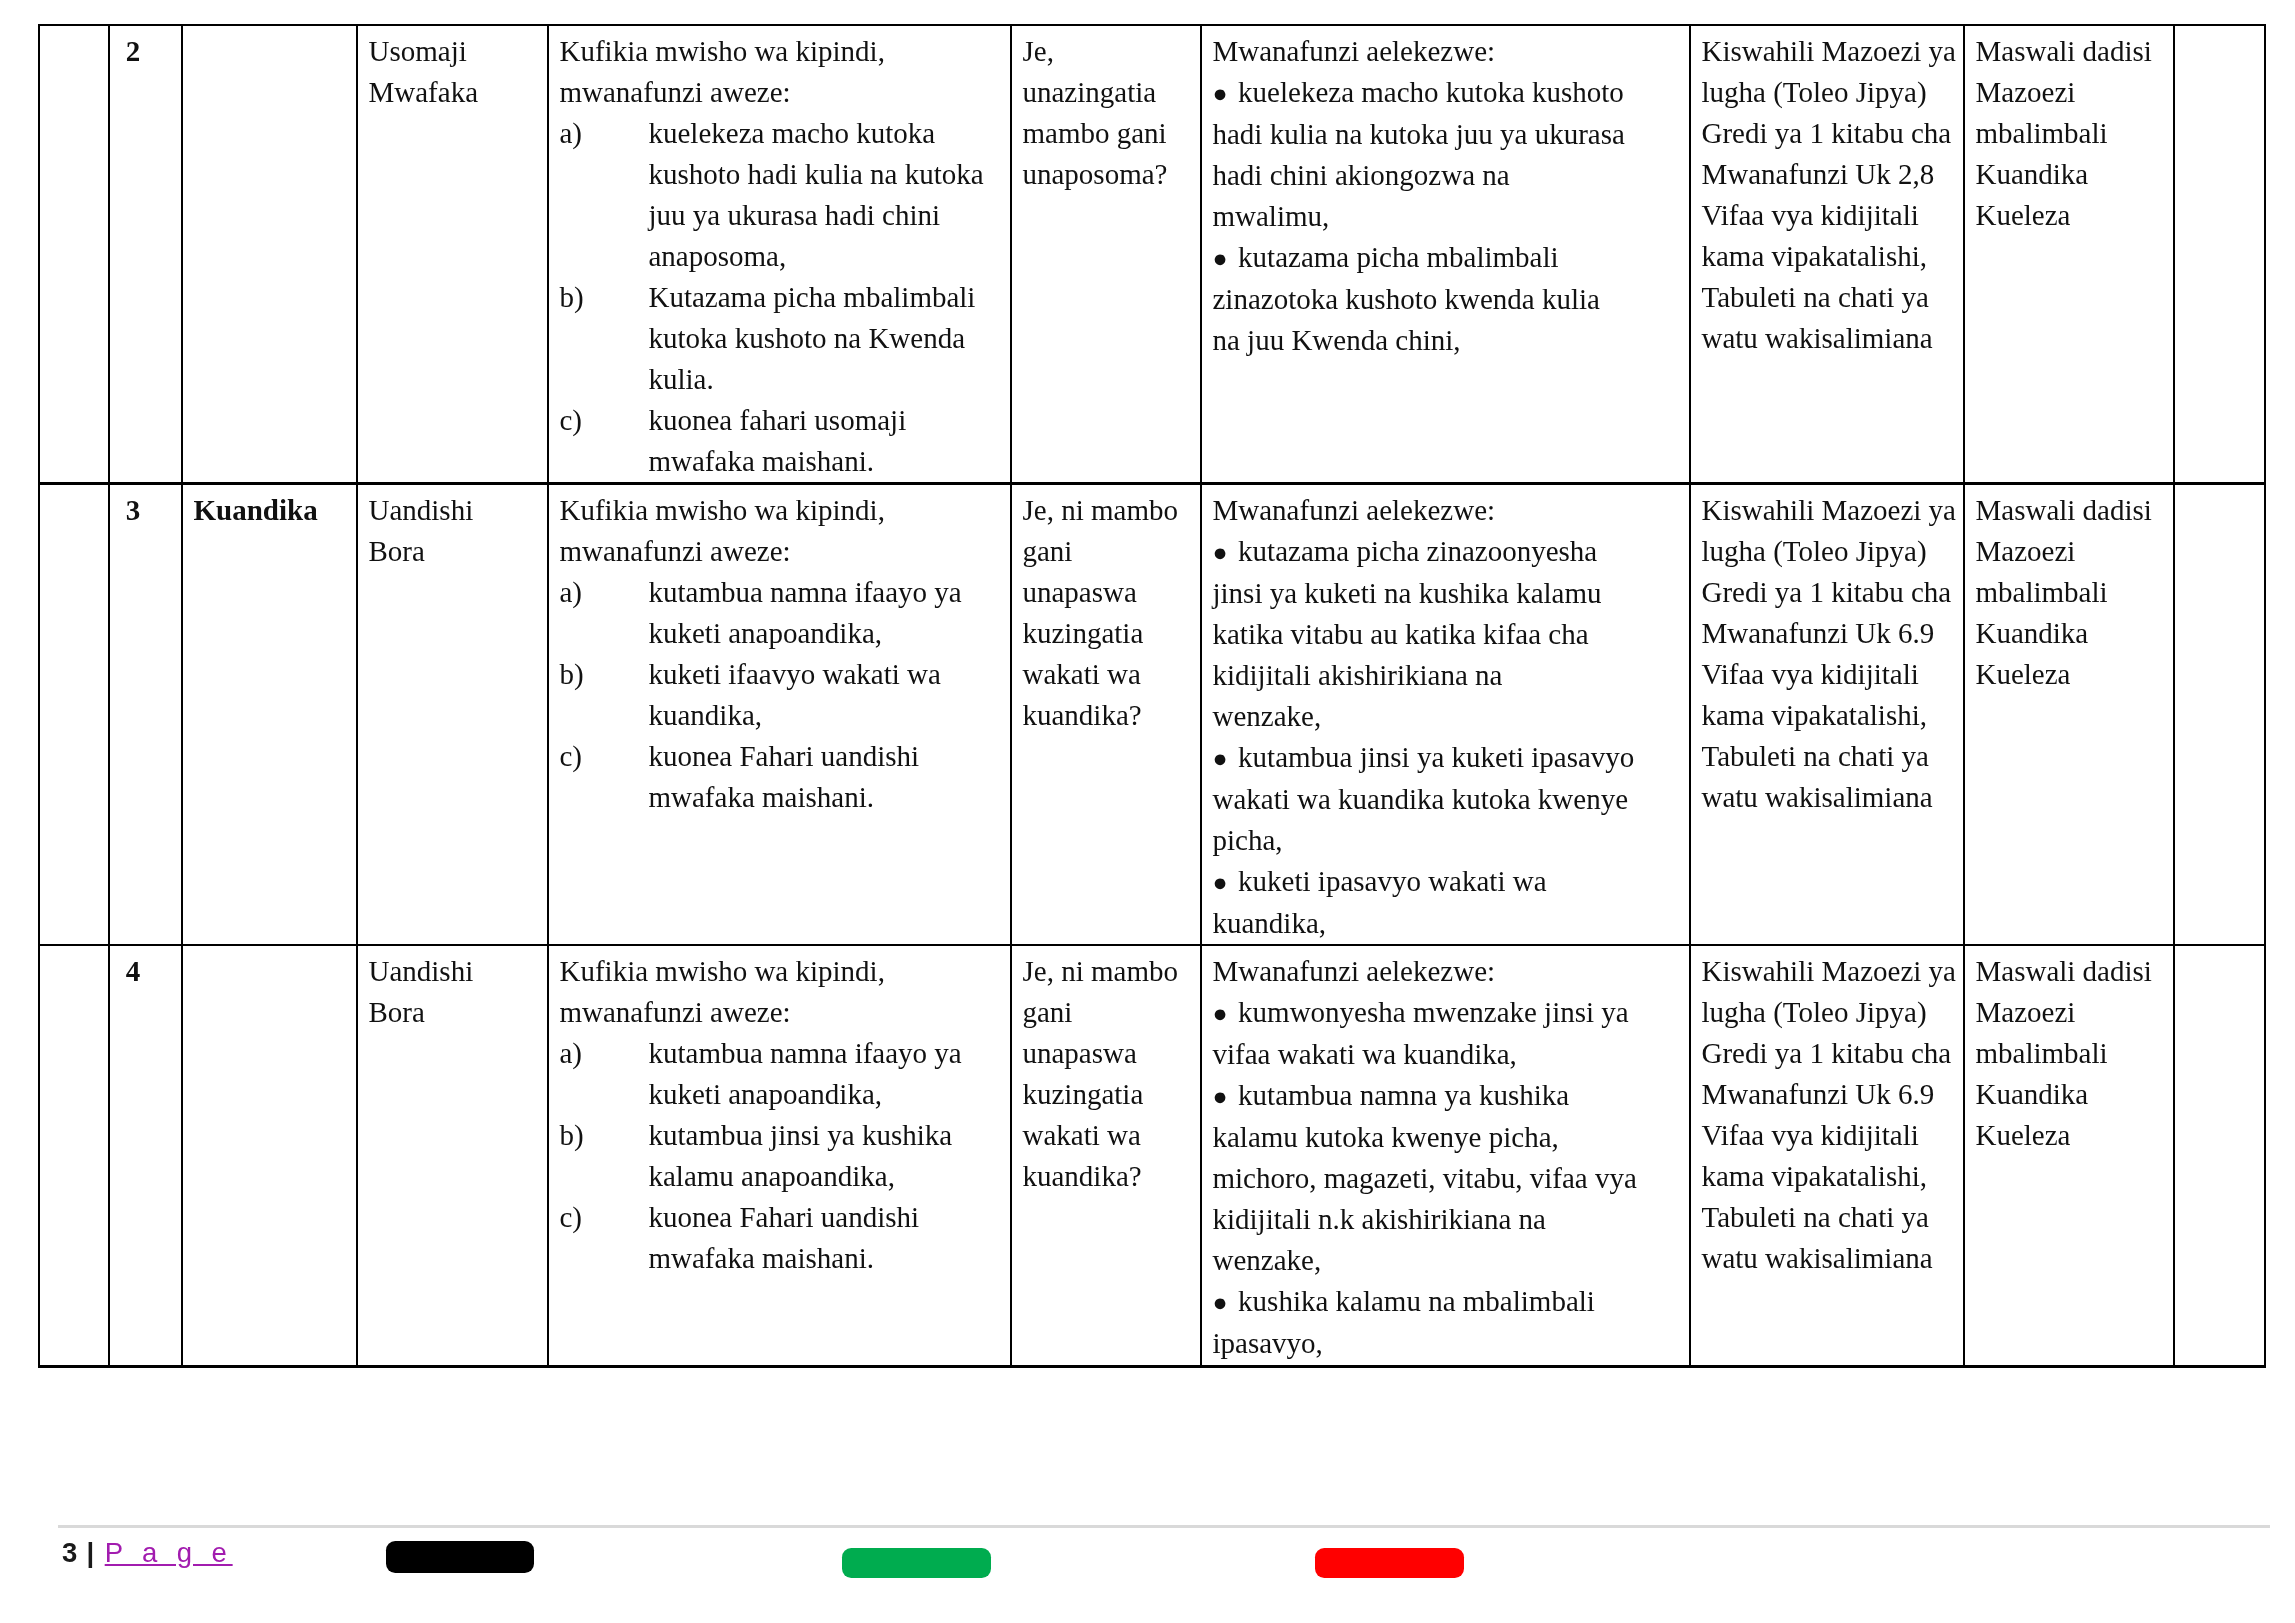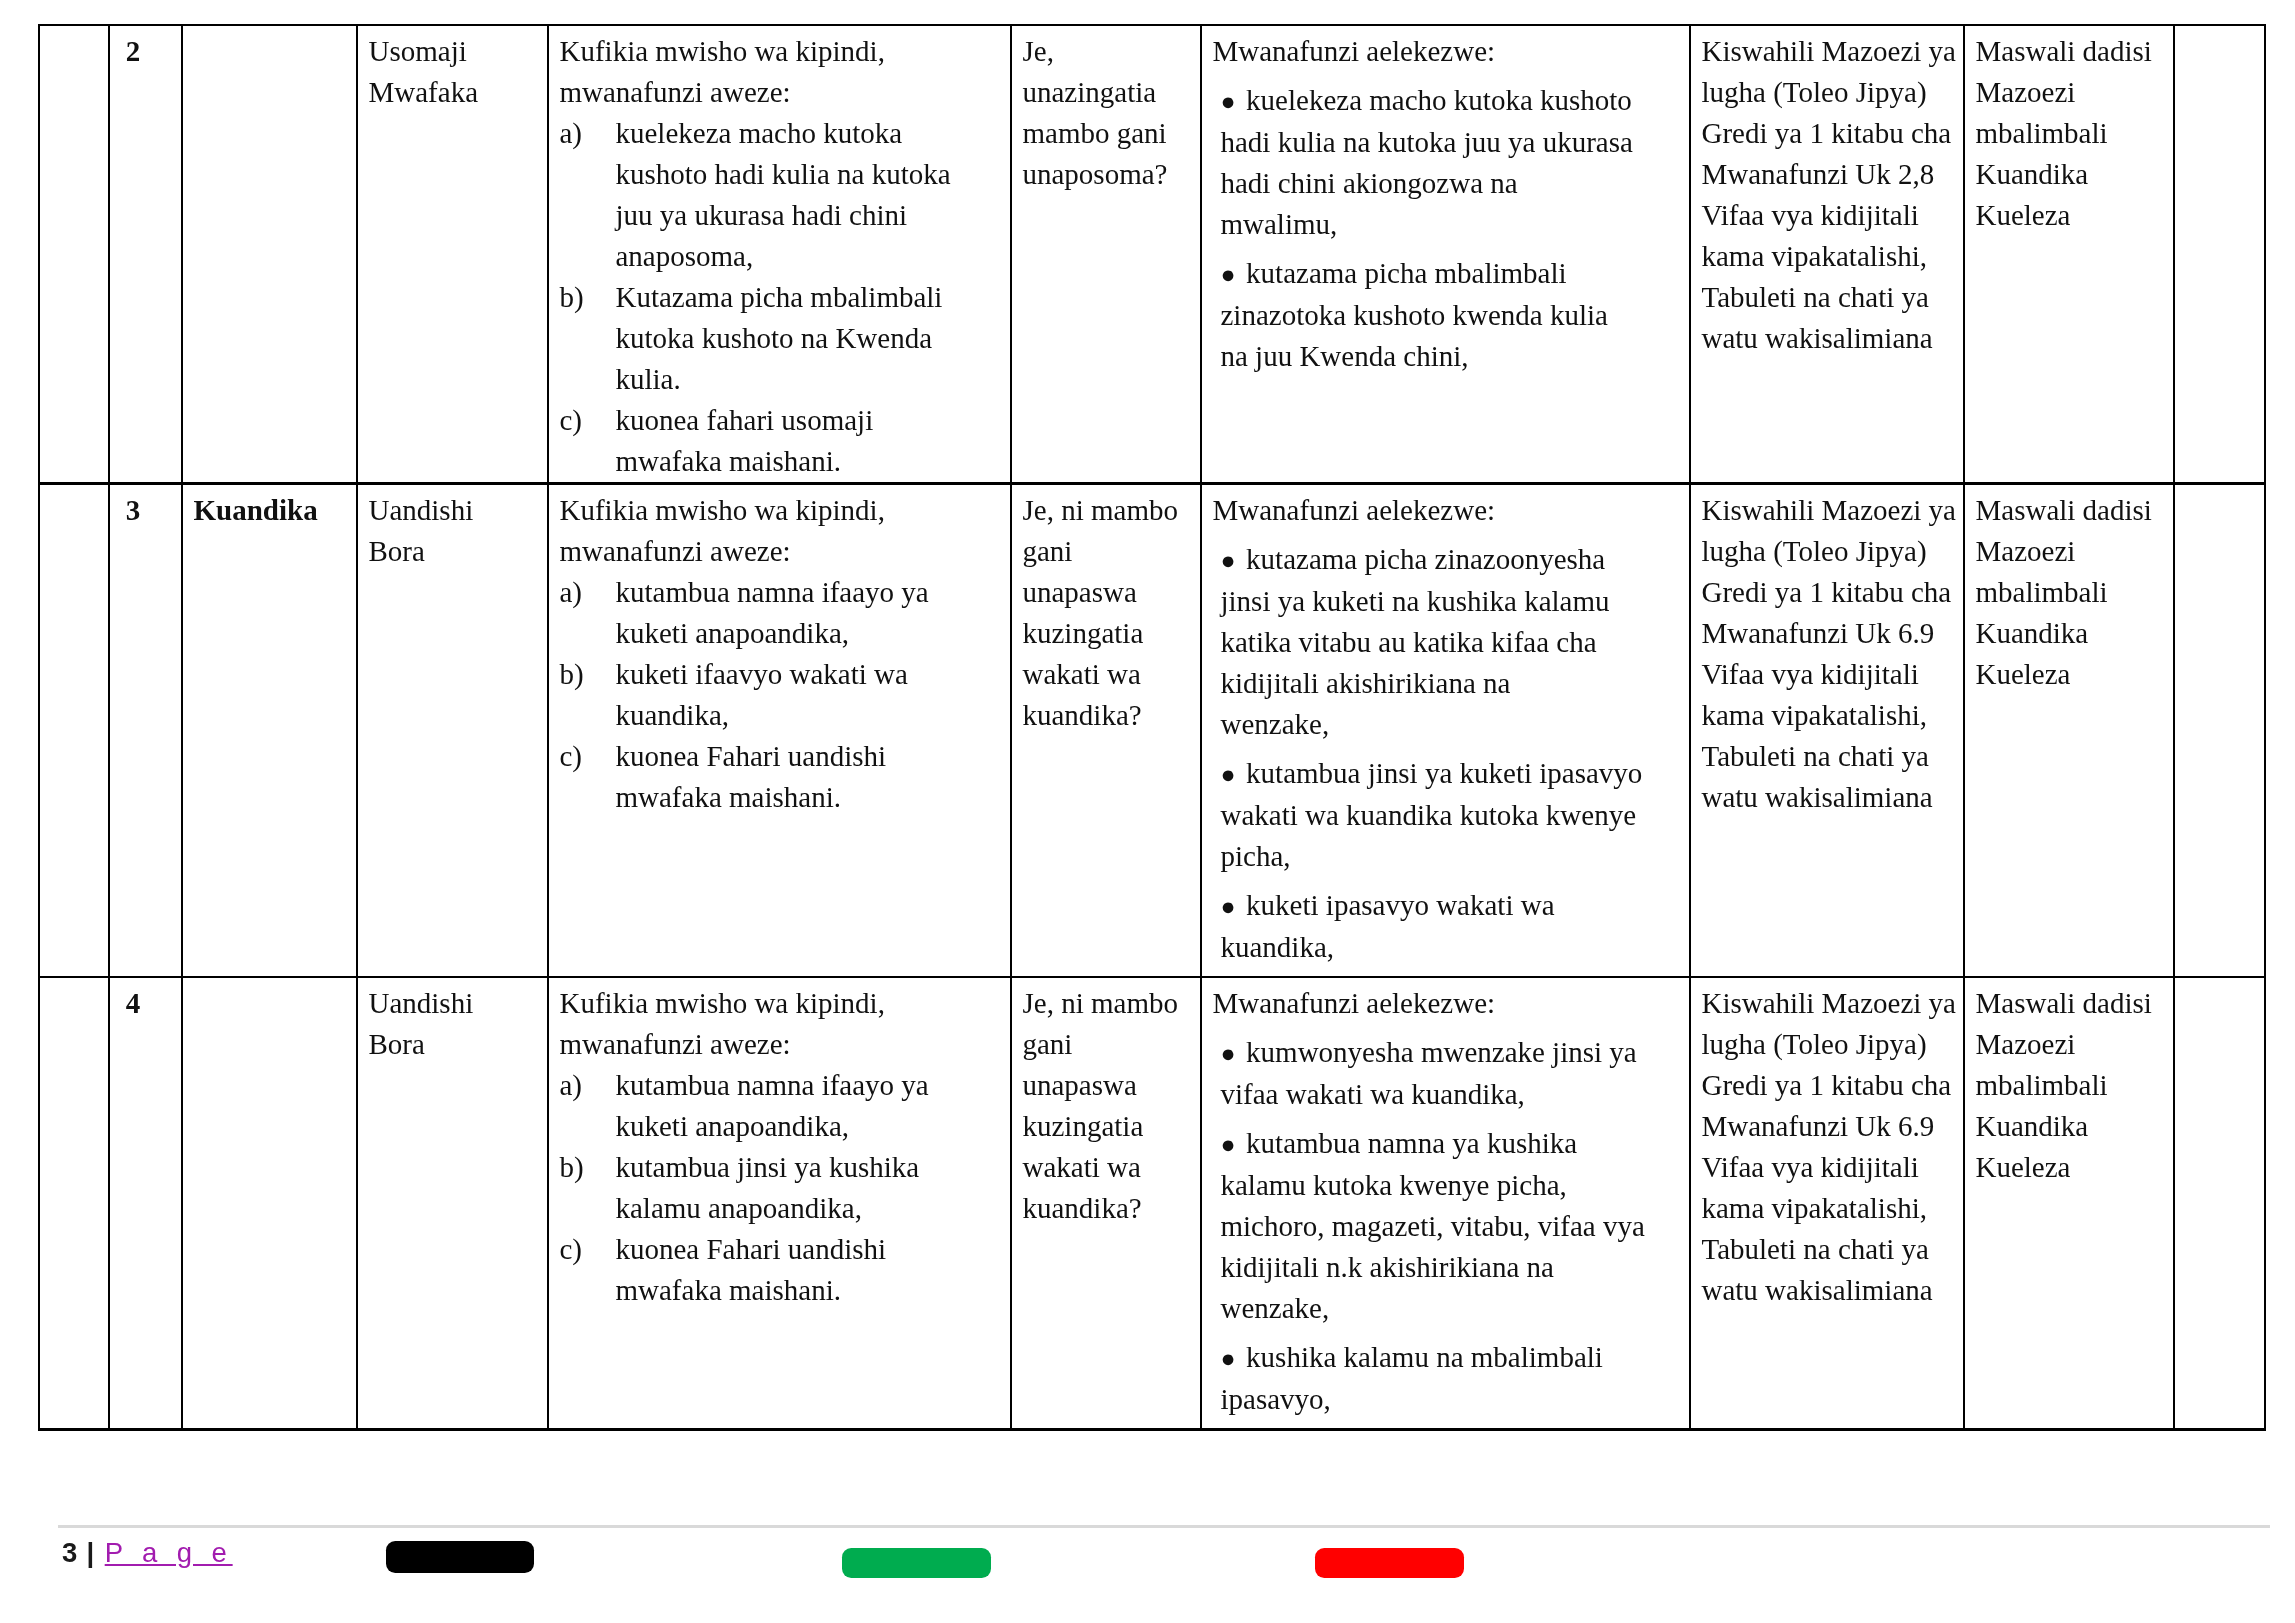--- a/index.html
+++ b/index.html
@@ -34,23 +34,23 @@
   tr.row-last td   { border-bottom-width: 3.3px; }
 
   .pre { white-space: pre-line; }
 
   td.c-num div { font-weight: bold; padding-left: 5.2px; }
   td.c-strand div { font-weight: bold; }
   td.c-sub, td.c-res, td.c-ass { font-size: 26px; padding-left: 9.2px; margin-left: 20px; }
 
   .oli { display: flex; }
   .olab { flex: 0 0 56px; }
-  .otext { flex: 1 1 auto; }
-
-  .bli { margin: 8px; }
+  .otext { flex: 1 1 auto; margin-left: 33px; }
+
+  .bli { margin: 0; }
   .bullet { display: inline; margin-right: 10.5px; font-size: 25px; }
 
   
   .footer-rule {
     position: absolute;
     left: 58px;
     top: 1525px;
     width: 2212px;
     height: 3.3px;
     background: #d9d9d9;

